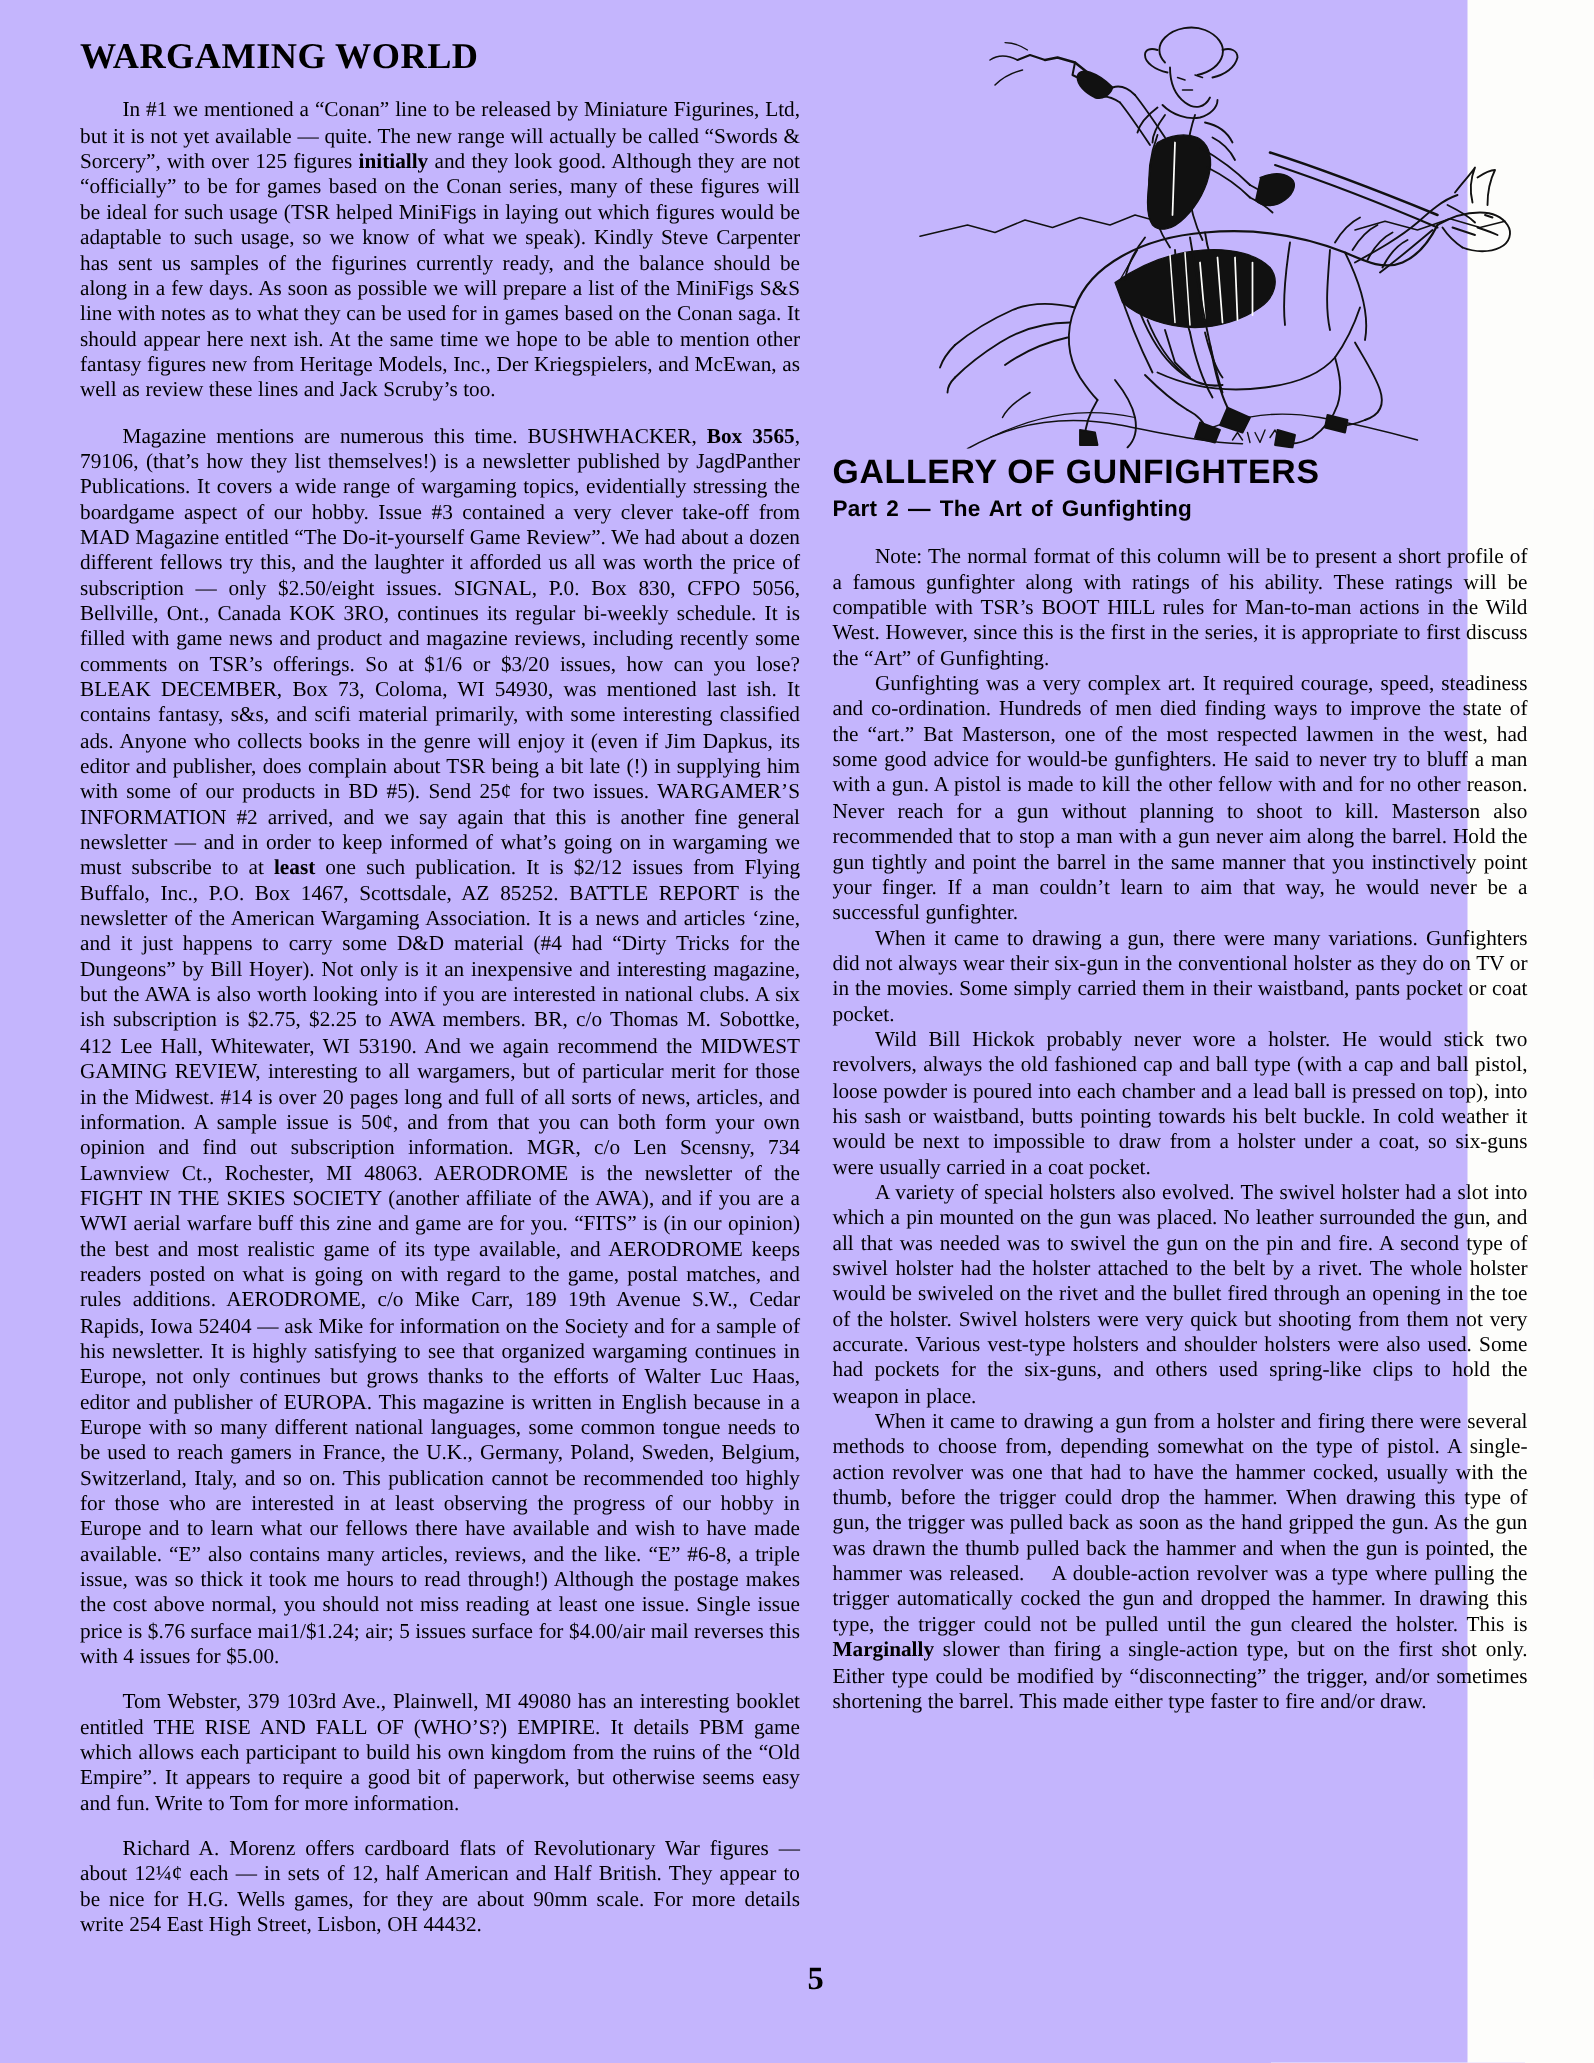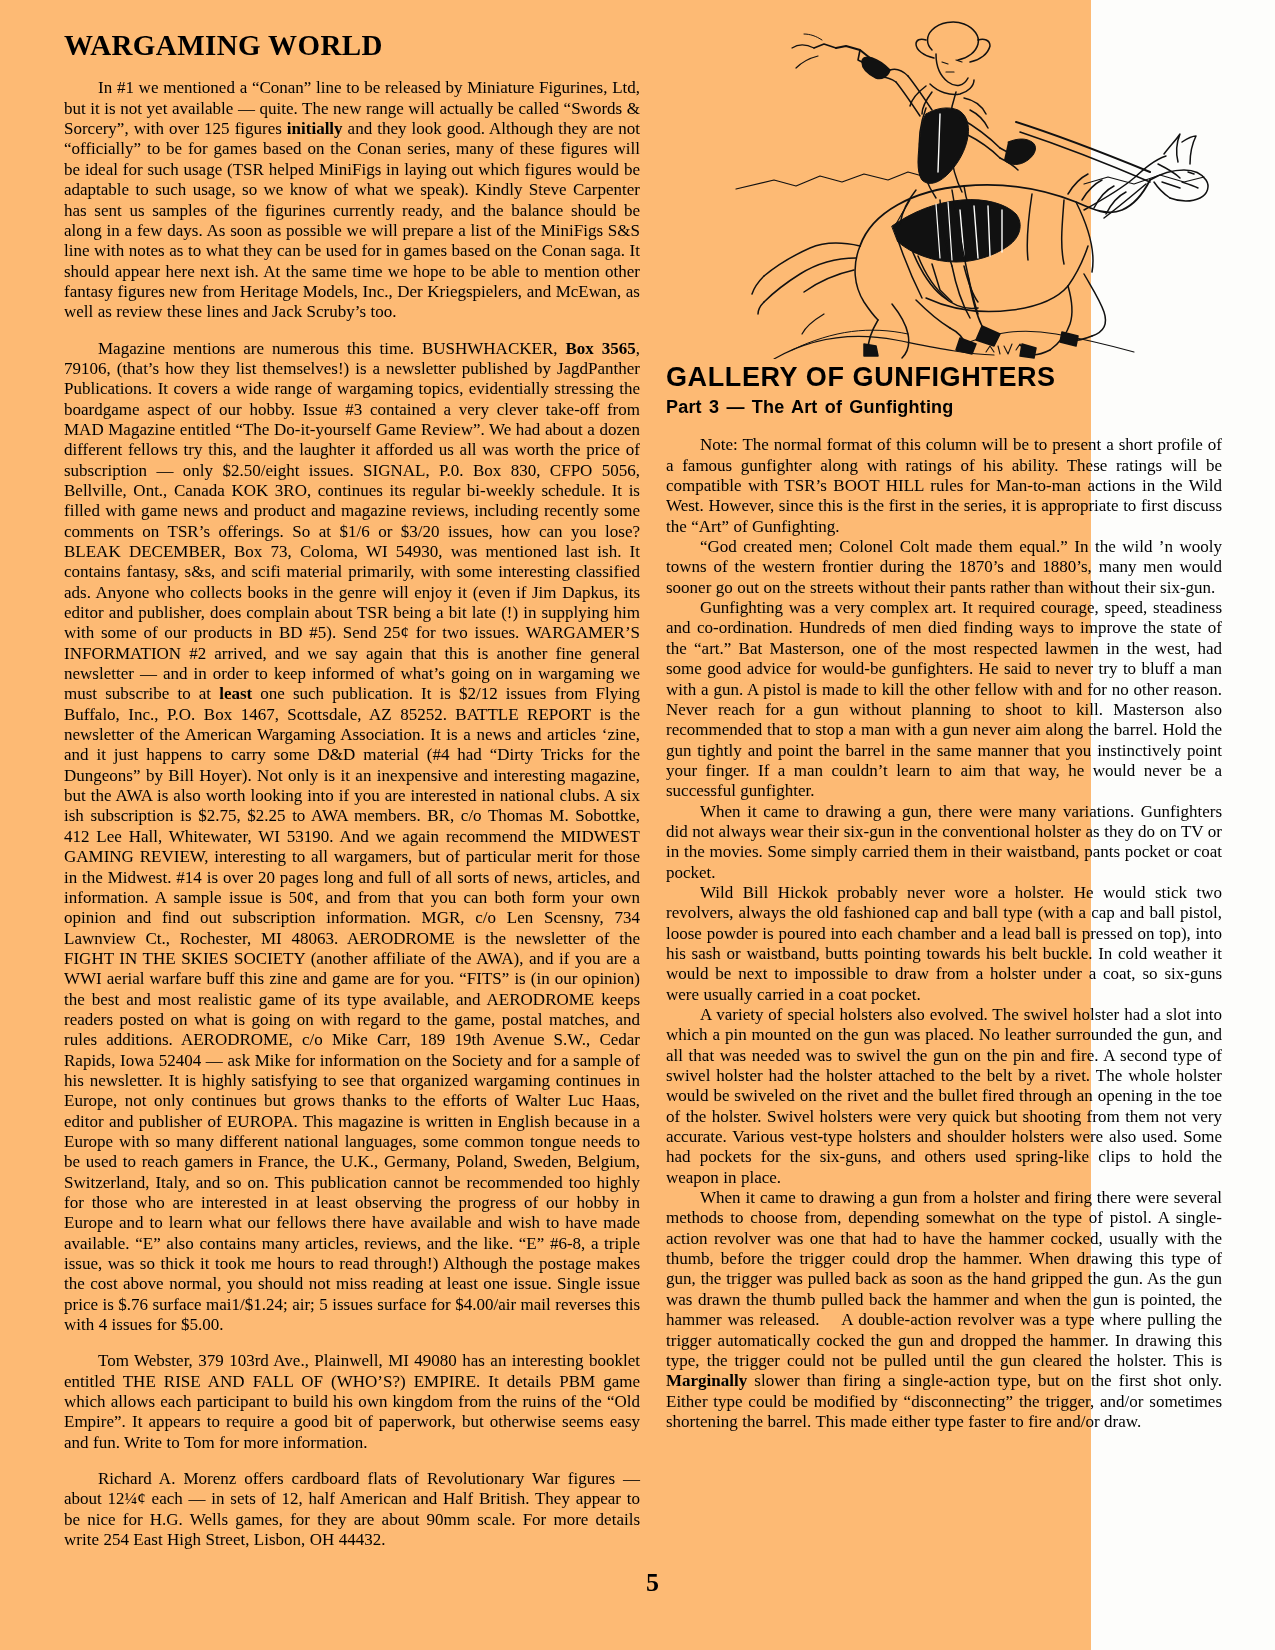--- a/index.html
+++ b/index.html
@@ -11,23 +11,23 @@
     width: 1275px;
     height: 1650px;
     font-family: "Liberation Serif", "DejaVu Serif", serif;
     color: #000000;
     position: relative;
     overflow: hidden;
   }
   .page {
     position: absolute;
     left: 0; top: 0;
-    width: 1091px;
+    width: 1174px;
     height: 1650px;
-    background: #fdba74;
+    background: #c4b5fd;
   }
   .col {
     position: absolute;
     top: 0;
     box-sizing: border-box;
   }
   .col-left {
     left: 64px;
     top: 30px;
     width: 576px;
@@ -257,24 +257,23 @@
 
     <p class="body para-gap">Tom Webster, 379 103rd Ave., Plainwell, MI 49080 has an interesting booklet entitled THE RISE AND FALL OF (WHO’S?) EMPIRE. It details PBM game which allows each participant to build his own kingdom from the ruins of the “Old Empire”. It appears to require a good bit of paperwork, but otherwise seems easy and fun. Write to Tom for more information.</p>
 
     <p class="body para-gap">Richard A. Morenz offers cardboard flats of Revolutionary War figures — about 12¼¢ each — in sets of 12, half American and Half British. They appear to be nice for H.G. Wells games, for they are about 90mm scale. For more details write 254 East High Street, Lisbon, OH 44432.</p>
   </div>
 
   <div class="col col-right">
     <div style="height:345px"></div>
 
     <h2 class="article-title">GALLERY OF GUNFIGHTERS</h2>
-    <h3 class="article-subtitle">Part 3 — The Art of Gunfighting</h3>
+    <h3 class="article-subtitle">Part 2 — The Art of Gunfighting</h3>
 
     <p class="body">Note: The normal format of this column will be to present a short profile of a famous gunfighter along with ratings of his ability. These ratings will be compatible with TSR’s BOOT HILL rules for Man-to-man actions in the Wild West. However, since this is the first in the series, it is appropriate to first discuss the “Art” of Gunfighting.</p>
-    <p class="body">“God created men; Colonel Colt made them equal.” In the wild ’n wooly towns of the western frontier during the 1870’s and 1880’s, many men would sooner go out on the streets without their pants rather than without their six-gun.</p>
     <p class="body">Gunfighting was a very complex art. It required courage, speed, steadiness and co-ordination. Hundreds of men died finding ways to improve the state of the “art.” Bat Masterson, one of the most respected lawmen in the west, had some good advice for would-be gunfighters. He said to never try to bluff a man with a gun. A pistol is made to kill the other fellow with and for no other reason. Never reach for a gun without planning to shoot to kill. Masterson also recommended that to stop a man with a gun never aim along the barrel. Hold the gun tightly and point the barrel in the same manner that you instinctively point your finger. If a man couldn’t learn to aim that way, he would never be a successful gunfighter.</p>
     <p class="body">When it came to drawing a gun, there were many variations. Gunfighters did not always wear their six-gun in the conventional holster as they do on TV or in the movies. Some simply carried them in their waistband, pants pocket or coat pocket.</p>
     <p class="body">Wild Bill Hickok probably never wore a holster. He would stick two revolvers, always the old fashioned cap and ball type (with a cap and ball pistol, loose powder is poured into each chamber and a lead ball is pressed on top), into his sash or waistband, butts pointing towards his belt buckle. In cold weather it would be next to impossible to draw from a holster under a coat, so six-guns were usually carried in a coat pocket.</p>
     <p class="body">A variety of special holsters also evolved. The swivel holster had a slot into which a pin mounted on the gun was placed. No leather surrounded the gun, and all that was needed was to swivel the gun on the pin and fire. A second type of swivel holster had the holster attached to the belt by a rivet. The whole holster would be swiveled on the rivet and the bullet fired through an opening in the toe of the holster. Swivel holsters were very quick but shooting from them not very accurate. Various vest-type holsters and shoulder holsters were also used. Some had pockets for the six-guns, and others used spring-like clips to hold the weapon in place.</p>
     <p class="body">When it came to drawing a gun from a holster and firing there were several methods to choose from, depending somewhat on the type of pistol. A single-action revolver was one that had to have the hammer cocked, usually with the thumb, before the trigger could drop the hammer. When drawing this type of gun, the trigger was pulled back as soon as the hand gripped the gun. As the gun was drawn the thumb pulled back the hammer and when the gun is pointed, the hammer was released.  A double-action revolver was a type where pulling the trigger automatically cocked the gun and dropped the hammer. In drawing this type, the trigger could not be pulled until the gun cleared the holster. This is <b>Marginally</b> slower than firing a single-action type, but on the first shot only. Either type could be modified by “disconnecting” the trigger, and/or sometimes shortening the barrel. This made either type faster to fire and/or draw.</p>
   </div>
 
   <div class="page-number">5</div>
 
 </div>

